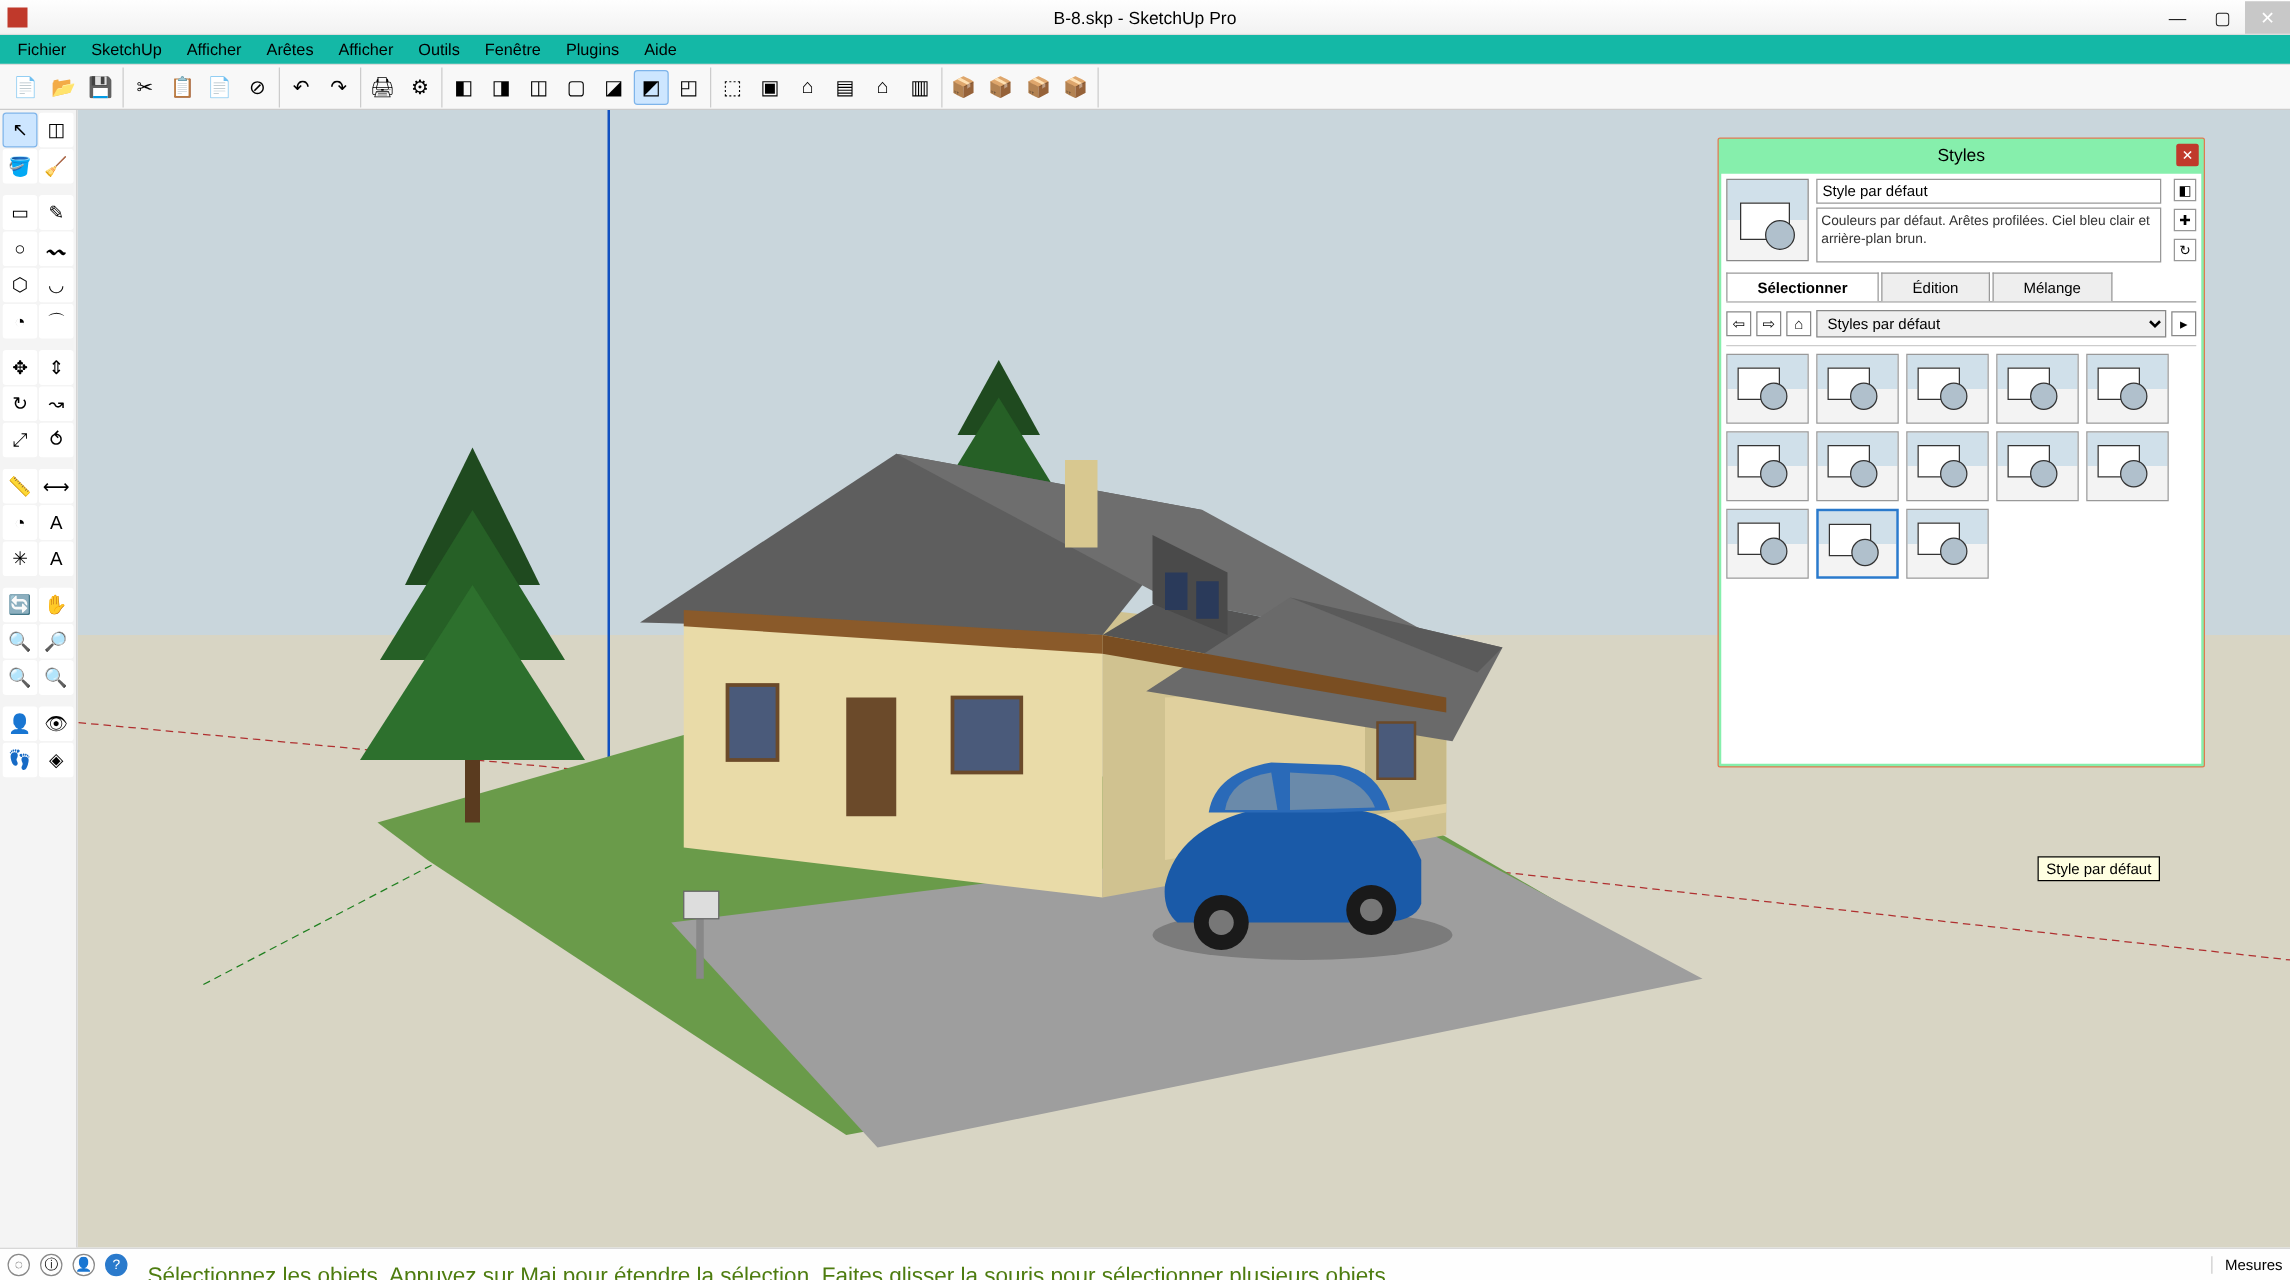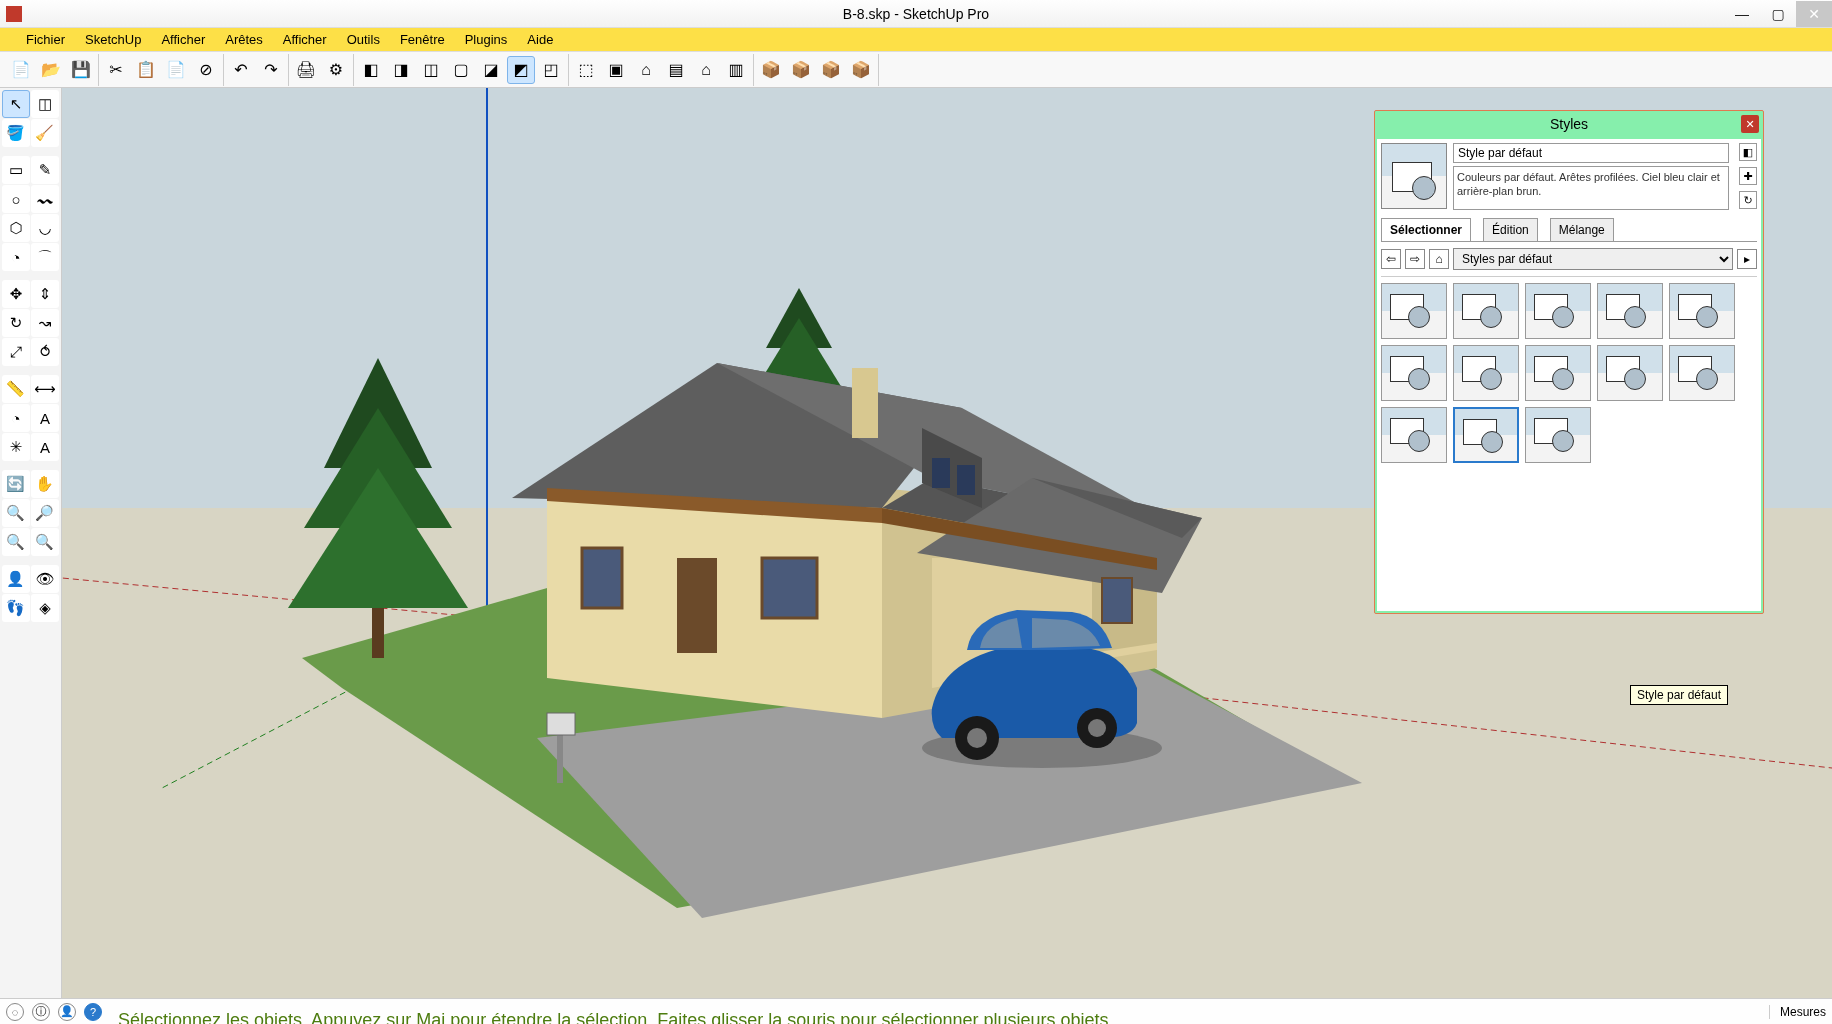--- a/index.html
+++ b/index.html
@@ -7,21 +7,21 @@
 
 
 .title-bar { height: 28px; display: flex; align-items: center; background: linear-gradient(#fefefe,#f2f2f2); border-bottom: 1px solid #ddd; position: relative; }
 .app-icon { width: 16px; height: 16px; background: #c0392b; margin: 0 6px; display:inline-block; }
 .title-text { position:absolute; left:50%; transform:translateX(-50%); font-size: 14px; color: #000; }
 .win-controls { margin-left: auto; display: flex; }
 .win-btn { width: 36px; height: 26px; display:flex; align-items:center; justify-content:center; cursor:pointer; font-size:14px; color:#222; }
 .win-btn.close { background:#c8c8c8; color:#fff; }
 
 
-.menu-bar { height: 24px; display:flex; align-items:center; padding-left:16px; background:#fde047; border-bottom:1px solid #ddd; }
+.menu-bar { height: 24px; display:flex; align-items:center; padding-left:4px; background:#14b8a6; border-bottom:1px solid #ddd; }
 .menu-item { padding: 3px 10px; font-size:13px; cursor:pointer; }
 
 
 .toolbar { height: 36px; display:flex; align-items:center; padding:2px 4px; background:#f8f8f8; border-bottom:1px solid #ccc; }
 .tb-group { display:flex; align-items:center; padding:0 2px; border-right:1px solid #ccc; height:32px; }
 .tb-btn { width:28px; height:28px; margin:0 1px; display:flex; align-items:center; justify-content:center; cursor:pointer; border:1px solid transparent; border-radius:3px; font-size:16px; }
 
 
 .main-area { position:relative; display:flex; height: calc(100% - 28px - 24px - 36px - 26px); }
 
@@ -43,21 +43,21 @@
 .style-info { display:flex; gap:6px; }
 .style-preview { width:66px; height:66px; border:1px solid #888; background:linear-gradient(180deg,#d0e0ea 50%, #f3f3f3 50%); position:relative; flex-shrink:0; }
 .style-preview::after { content:""; position:absolute; left:10px; top:18px; width:38px; height:28px; background:#fff; border:1px solid #333; }
 .style-preview::before { content:""; position:absolute; left:30px; top:32px; width:22px; height:22px; background:#b0c0cc; border:1px solid #333; border-radius:50%; z-index:2; }
 .style-meta { flex:1; display:flex; flex-direction:column; gap:3px; }
 .style-name-inp { width:100%; border:1px solid #999; padding:2px 4px; font-size:12px; }
 .style-desc { font-size:11px; color:#333; line-height:1.3; border:1px solid #999; padding:3px; min-height:44px; }
 .style-side-btns { display:flex; flex-direction:column; gap:6px; margin-left:4px; }
 .side-btn { width:18px; height:18px; border:1px solid #999; display:flex; align-items:center; justify-content:center; font-size:11px; cursor:pointer; }
 .panel-tabs { display:flex; border-bottom:1px solid #999; margin-top:8px; }
-.ptab { padding:4px 8px; font-size:12px; border:1px solid #999; border-bottom:none; margin-right:12px; cursor:pointer; background:#eee; }
+.ptab { padding:4px 24px; font-size:12px; border:1px solid #999; border-bottom:none; margin-right:2px; cursor:pointer; background:#eee; }
 .ptab.active { background:#fff; font-weight:bold; }
 .nav-row { display:flex; align-items:center; gap:4px; padding:6px 0; border-bottom:1px solid #ccc; }
 .nav-btn { width:20px; height:20px; border:1px solid #888; display:flex; align-items:center; justify-content:center; cursor:pointer; font-size:12px; }
 .style-select { flex:1; border:1px solid #888; padding:2px 4px; font-size:12px; }
 .thumb-grid { display:flex; flex-wrap:wrap; gap:6px; padding:6px 0; min-height:330px; align-content:flex-start; }
 .thumb { width:66px; height:56px; border:1px solid #999; background:linear-gradient(180deg,#d0e0ea 50%, #f3f3f3 50%); cursor:pointer; position:relative; }
 .thumb::after { content:""; position:absolute; left:8px; top:10px; width:32px; height:24px; background:#fff; border:1px solid #333; }
 .thumb::before { content:""; position:absolute; left:26px; top:22px; width:20px; height:20px; background:#b0c0cc; border:1px solid #333; border-radius:50%; z-index:2; }
 .thumb.selected { border:2px solid #2a7acc; }
 .tooltip { position:absolute; left:1568px; top:597px; background:#ffffe1; border:1px solid #000; padding:2px 6px; font-size:12px; z-index:100; }

